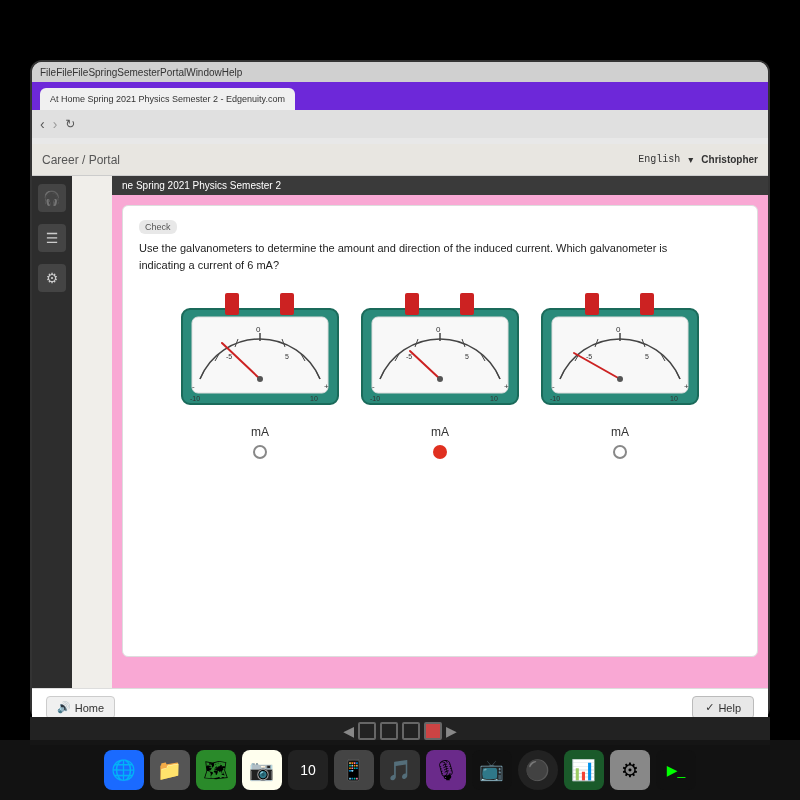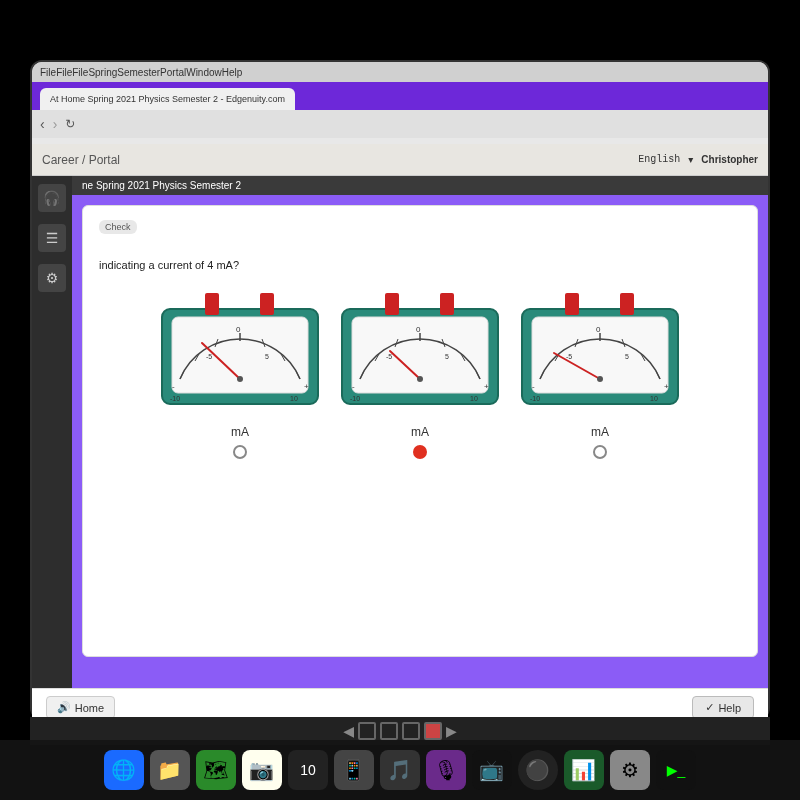--- a/index.html
+++ b/index.html
@@ -128,22 +128,23 @@
       background: #444;
       display: flex;
       align-items: center;
       justify-content: center;
       color: #ccc;
       font-size: 14px;
     }
 
     .main-content {
       flex: 1;
-      background: #8b5cf6;
+      background: #f9a8d4;
       overflow: hidden;
+      margin-left: 40px;
     }
 
     .course-header {
       background: #3a3a3a;
       color: #fff;
       font-size: 10px;
       padding: 4px 10px;
       display: flex;
       align-items: center;
       gap: 8px;
@@ -356,22 +357,22 @@
         <span>ne Spring 2021 Physics Semester 2</span>
       </div>
 
       <div class="question-container">
 
         <div class="question-header">
           <span class="check-label">Check</span>
         </div>
 
         <div class="question-text">
-          <br>
-          <span>indicating a current of 4 mA?</span>
+          <span>Use the galvanometers to determine the amount and direction of the induced current. Which galvanometer is</span><br>
+          <span>indicating a current of 6 mA?</span>
         </div>
 
         <div class="galvanometer-grid">
 
           <div class="galvanometer-item">
             <svg class="galvanometer-box" viewBox="0 0 160 130">
 
               <rect x="2" y="20" width="156" height="95" rx="8" ry="8" fill="#2a8a7a" stroke="#1a6a5a" stroke-width="2"></rect>
 
               <rect x="45" y="4" width="14" height="22" rx="2" fill="#cc2222"></rect>

